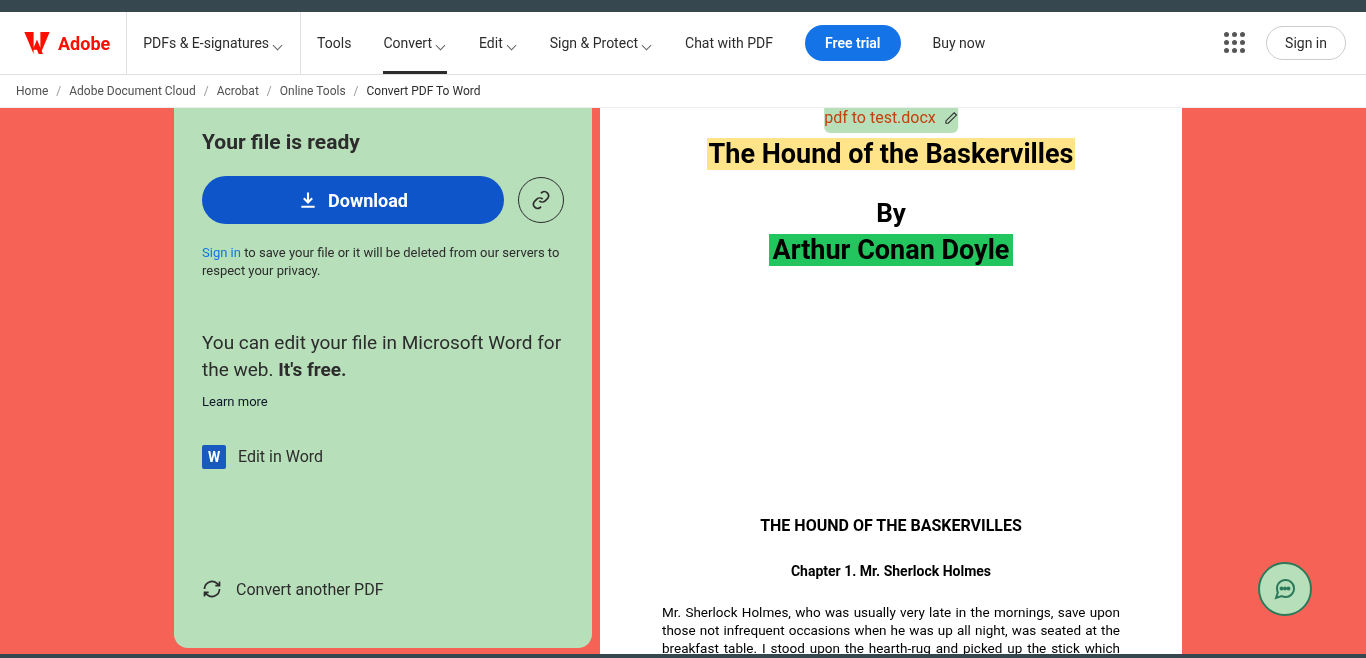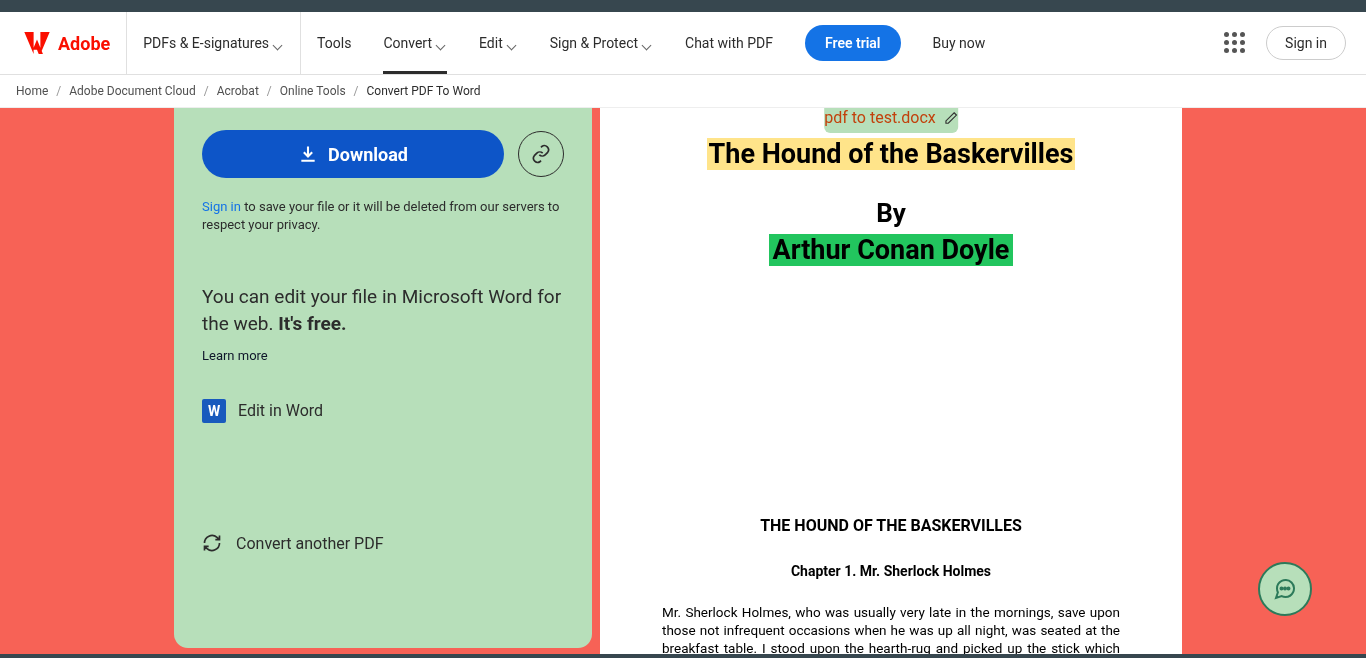--- a/index.html
+++ b/index.html
@@ -114,20 +114,21 @@
   <a>Acrobat</a>
     <span class="sep">/</span>
   <a>Online Tools</a>
     <span class="sep">/</span>
   <span class="current">Convert PDF To Word</span>
 </div>
 
 <div class="content">
 
   <div class="panel">
+    <h2>Your file is ready</h2>
     <div class="dl-row">
       <div class="dl-btn">
         <svg width="20" height="20" viewBox="0 0 24 24" fill="none" stroke="#fff" stroke-width="2.5">
             <path d="M12 3v12m-5-5 5 5 5-5M4 20h16"></path>
           </svg>
         <span>Download</span>
       </div>
       <div class="link-btn">
         <svg width="20" height="20" viewBox="0 0 24 24" fill="none" stroke="#2c2c2c" stroke-width="2">
             <path d="M10 13a5 5 0 0 0 7 0l3-3a5 5 0 0 0-7-7l-1 1M14 11a5 5 0 0 0-7 0l-3 3a5 5 0 0 0 7 7l1-1"></path>

